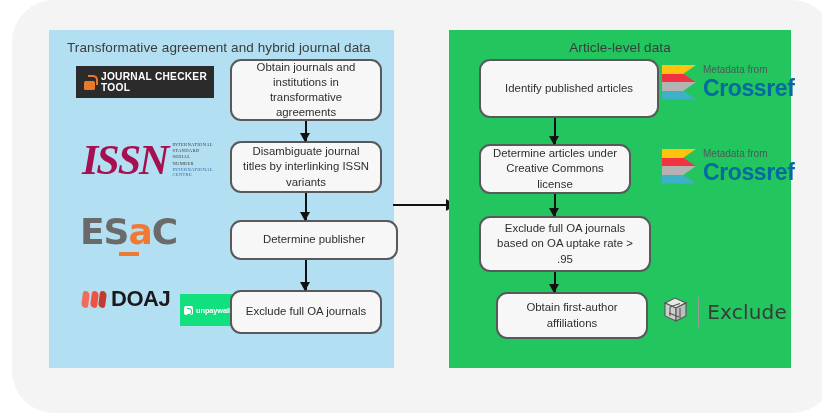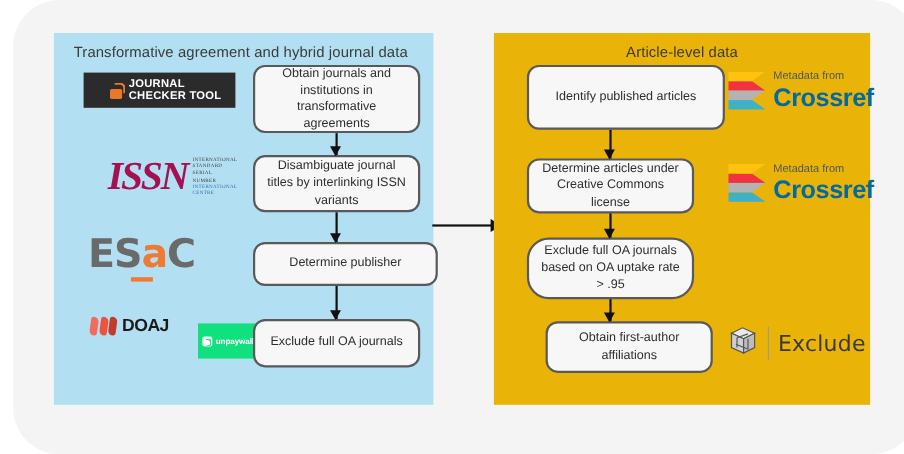--- a/index.html
+++ b/index.html
@@ -29,21 +29,21 @@
     box-sizing: border-box;
   }
   #panel-left {
     left: 37px; top: 30px;
     width: 345px; height: 338px;
     background: #b3dff2;
   }
   #panel-right {
     left: 437px; top: 30px;
     width: 342px; height: 338px;
-    background: #eab308;
+    background: #22c55e;
   }
   .panel-title {
     position: absolute;
     top: 10px;
     left: 0; right: 0;
     text-align: center;
     font-size: 13.5px;
     color: #3b3b3b;
     letter-spacing: .1px;
   }
@@ -68,21 +68,21 @@
 
   
   #box-l1 { left: 218px; top: 59px;  width: 152px; height: 62px; }
   #box-l2 { left: 218px; top: 141px; width: 152px; height: 52px; }
   #box-l3 { left: 218px; top: 220px; width: 168px; height: 40px; }
   #box-l4 { left: 218px; top: 290px; width: 152px; height: 44px; }
 
   
   #box-r1 { left: 467px; top: 59px;  width: 180px; height: 59px; text-align: center; }
   #box-r2 { left: 467px; top: 144px; width: 152px; height: 50px; }
-  #box-r3 { left: 467px; top: 216px; width: 152px; height: 56px; border-radius: 20px; }
+  #box-r3 { left: 467px; top: 216px; width: 172px; height: 56px; }
   #box-r4 { left: 467px; top: 292px; width: 152px; height: 47px; margin-left: 17px; }
 
   
   .arrow-v {
     position: absolute;
     width: 11px;
   }
   .arrow-v .shaft {
     position: absolute;
     left: 5px; top: 0;
@@ -132,21 +132,21 @@
   .logo { position: absolute; }
 
   
   #logo-jct {
     left: 64px; top: 66px;
     width: 138px; height: 32px;
     background: #2b2b2b;
     display: flex;
     align-items: center;
     gap: 6px;
-    padding-left: 24px;
+    padding-left: 8px;
     box-sizing: border-box;
   }
   #logo-jct .jct-text {
     color: #ffffff;
     font-size: 10.2px;
     font-weight: bold;
     letter-spacing: .25px;
   }
   .lock-open {
     position: relative;
@@ -176,25 +176,24 @@
     left: 70px; top: 141px;
     width: 118px; height: 38px;
     display: flex;
     align-items: center;
     gap: 5px;
   }
   #logo-issn .issn-mark {
     font-family: "Liberation Serif", serif;
     font-weight: bold;
     font-style: italic;
-    font-size: 36px;
+    font-size: 42px;
     color: #a51050;
     letter-spacing: -2px;
     line-height: 1;
-    margin-left: 16px;
   }
   #logo-issn .issn-lines {
     display: flex;
     flex-direction: column;
     gap: 0.5px;
     font-size: 4.6px;
     font-family: "Liberation Serif", serif;
     color: #3b3b3b;
     letter-spacing: .3px;
     line-height: 1.25;
@@ -236,21 +235,21 @@
   #logo-doaj .doaj-mark i {
     display: block;
     width: 7px; height: 17px;
     background: #f26b5b;
     border-radius: 2px 5px 2px 5px;
     transform: skewX(-8deg);
   }
   #logo-doaj .doaj-mark i:nth-child(2) { background: #ef5340; }
   #logo-doaj .doaj-mark i:nth-child(3) { background: #c23b2c; }
   #logo-doaj .doaj-text {
-    font-size: 16px;
+    font-size: 22px;
     font-weight: bold;
     color: #1a1a1a;
     letter-spacing: -.5px;
     line-height: 1;
   }
   #logo-doaj .uni-row {
     display: flex; align-items: center; gap: 5px; margin-top: 4px;
   }
   #logo-doaj .uni-mark {
     width: 20px; height: 20px;

